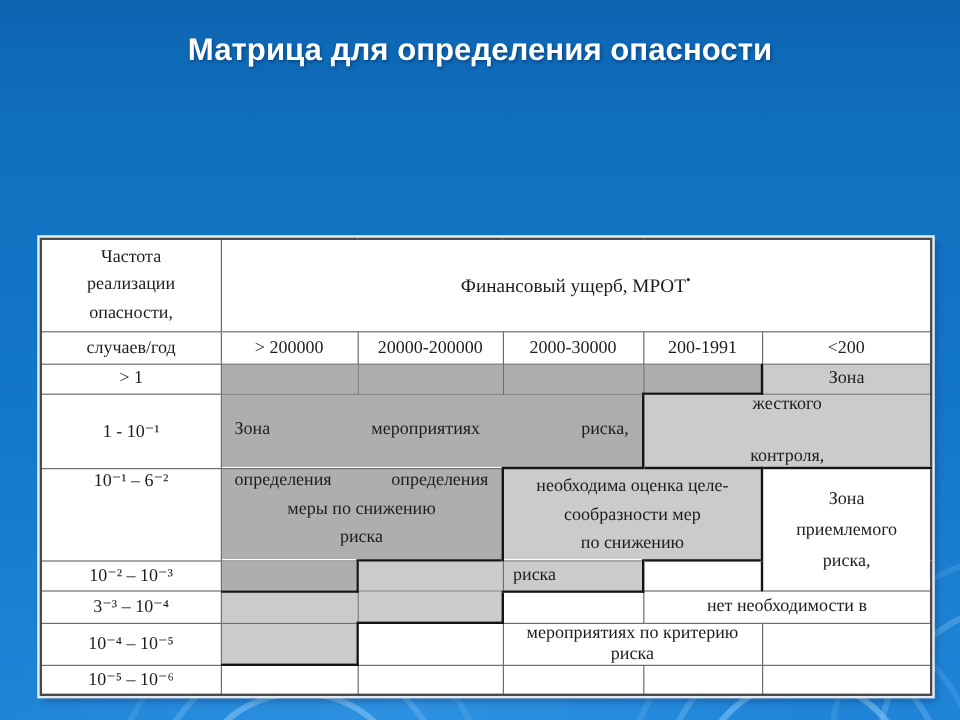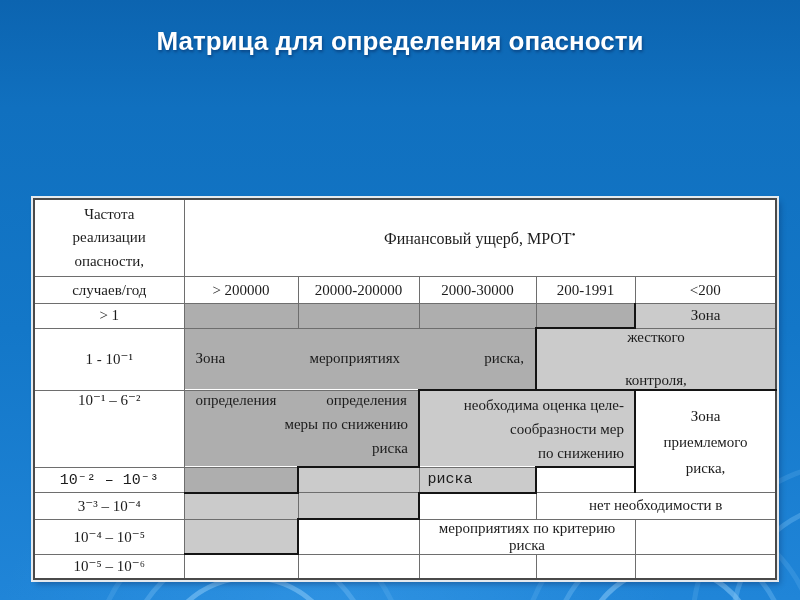--- a/index.html
+++ b/index.html
@@ -24,39 +24,39 @@
     position:absolute; left:33px; top:198px;
     border-collapse:collapse; table-layout:fixed; background:#ffffff;
     border:2px solid #4a4a4a; outline:2px solid rgba(240,240,240,.95);
     box-shadow:3px 4px 6px rgba(0,0,40,.30);
     font-family:"Liberation Serif","DejaVu Serif",serif; color:#1c1c1c;
   }
   td { border:1px solid #6e6e6e; font-size:15px; text-align:center;
        vertical-align:middle; padding:0 4px; overflow:hidden; }
   .rh1 td { height:76px; } .rh2 td { height:26px; }
   .r1 td { height:23px; } .r2 td { height:26px;margin-top:31px; } .r3 td { height:75px; }
-  .r4 td { height:24px;font-family:Liberation Mono, monospace; } .r5 td { height:25px; } .r6 td { height:24px; }
+  .r4 td { height:24px; } .r5 td { height:25px; } .r6 td { height:24px; }
   .r7 td { height:23px; }
 
   .dark  { background:#aeaeae; }
   .light { background:#cbcbcb; }
   .hbr { border-right:2px solid #141414; }
   .hbb { border-bottom:2px solid #141414; }
   .hbt { border-top:2px solid #141414; }
   .hbl { border-left:2px solid #141414; }
   .vtop { vertical-align:top; }
 
   .preline { white-space:pre-line; }
   .corner { line-height:1.55; }
   .damage-h { font-size:16px; }
   sup.fn { font-size:11px; }
   .txt-left { text-align:left; padding-left:8px; }
   .zone-line { display:flex; justify-content:space-between; padding:1px 7px; text-align:left; }
   .ctrl-line { display:flex; justify-content:center; gap:26px;flex-direction:column; }
-  .blocktext { text-align:right; padding:2px 6px 0 6px; line-height:24px; }
+  .blocktext { text-align:center; padding:2px 6px 0 6px; line-height:24px; }
   .accept div { line-height:26px; }
 </style>
 </head>
 <body>
 
 <div class="slide">
 
   <div class="glow"></div>
 
   <div class="ring bright" style="left:155px; top:575px; width:180px; height:180px;"></div>

